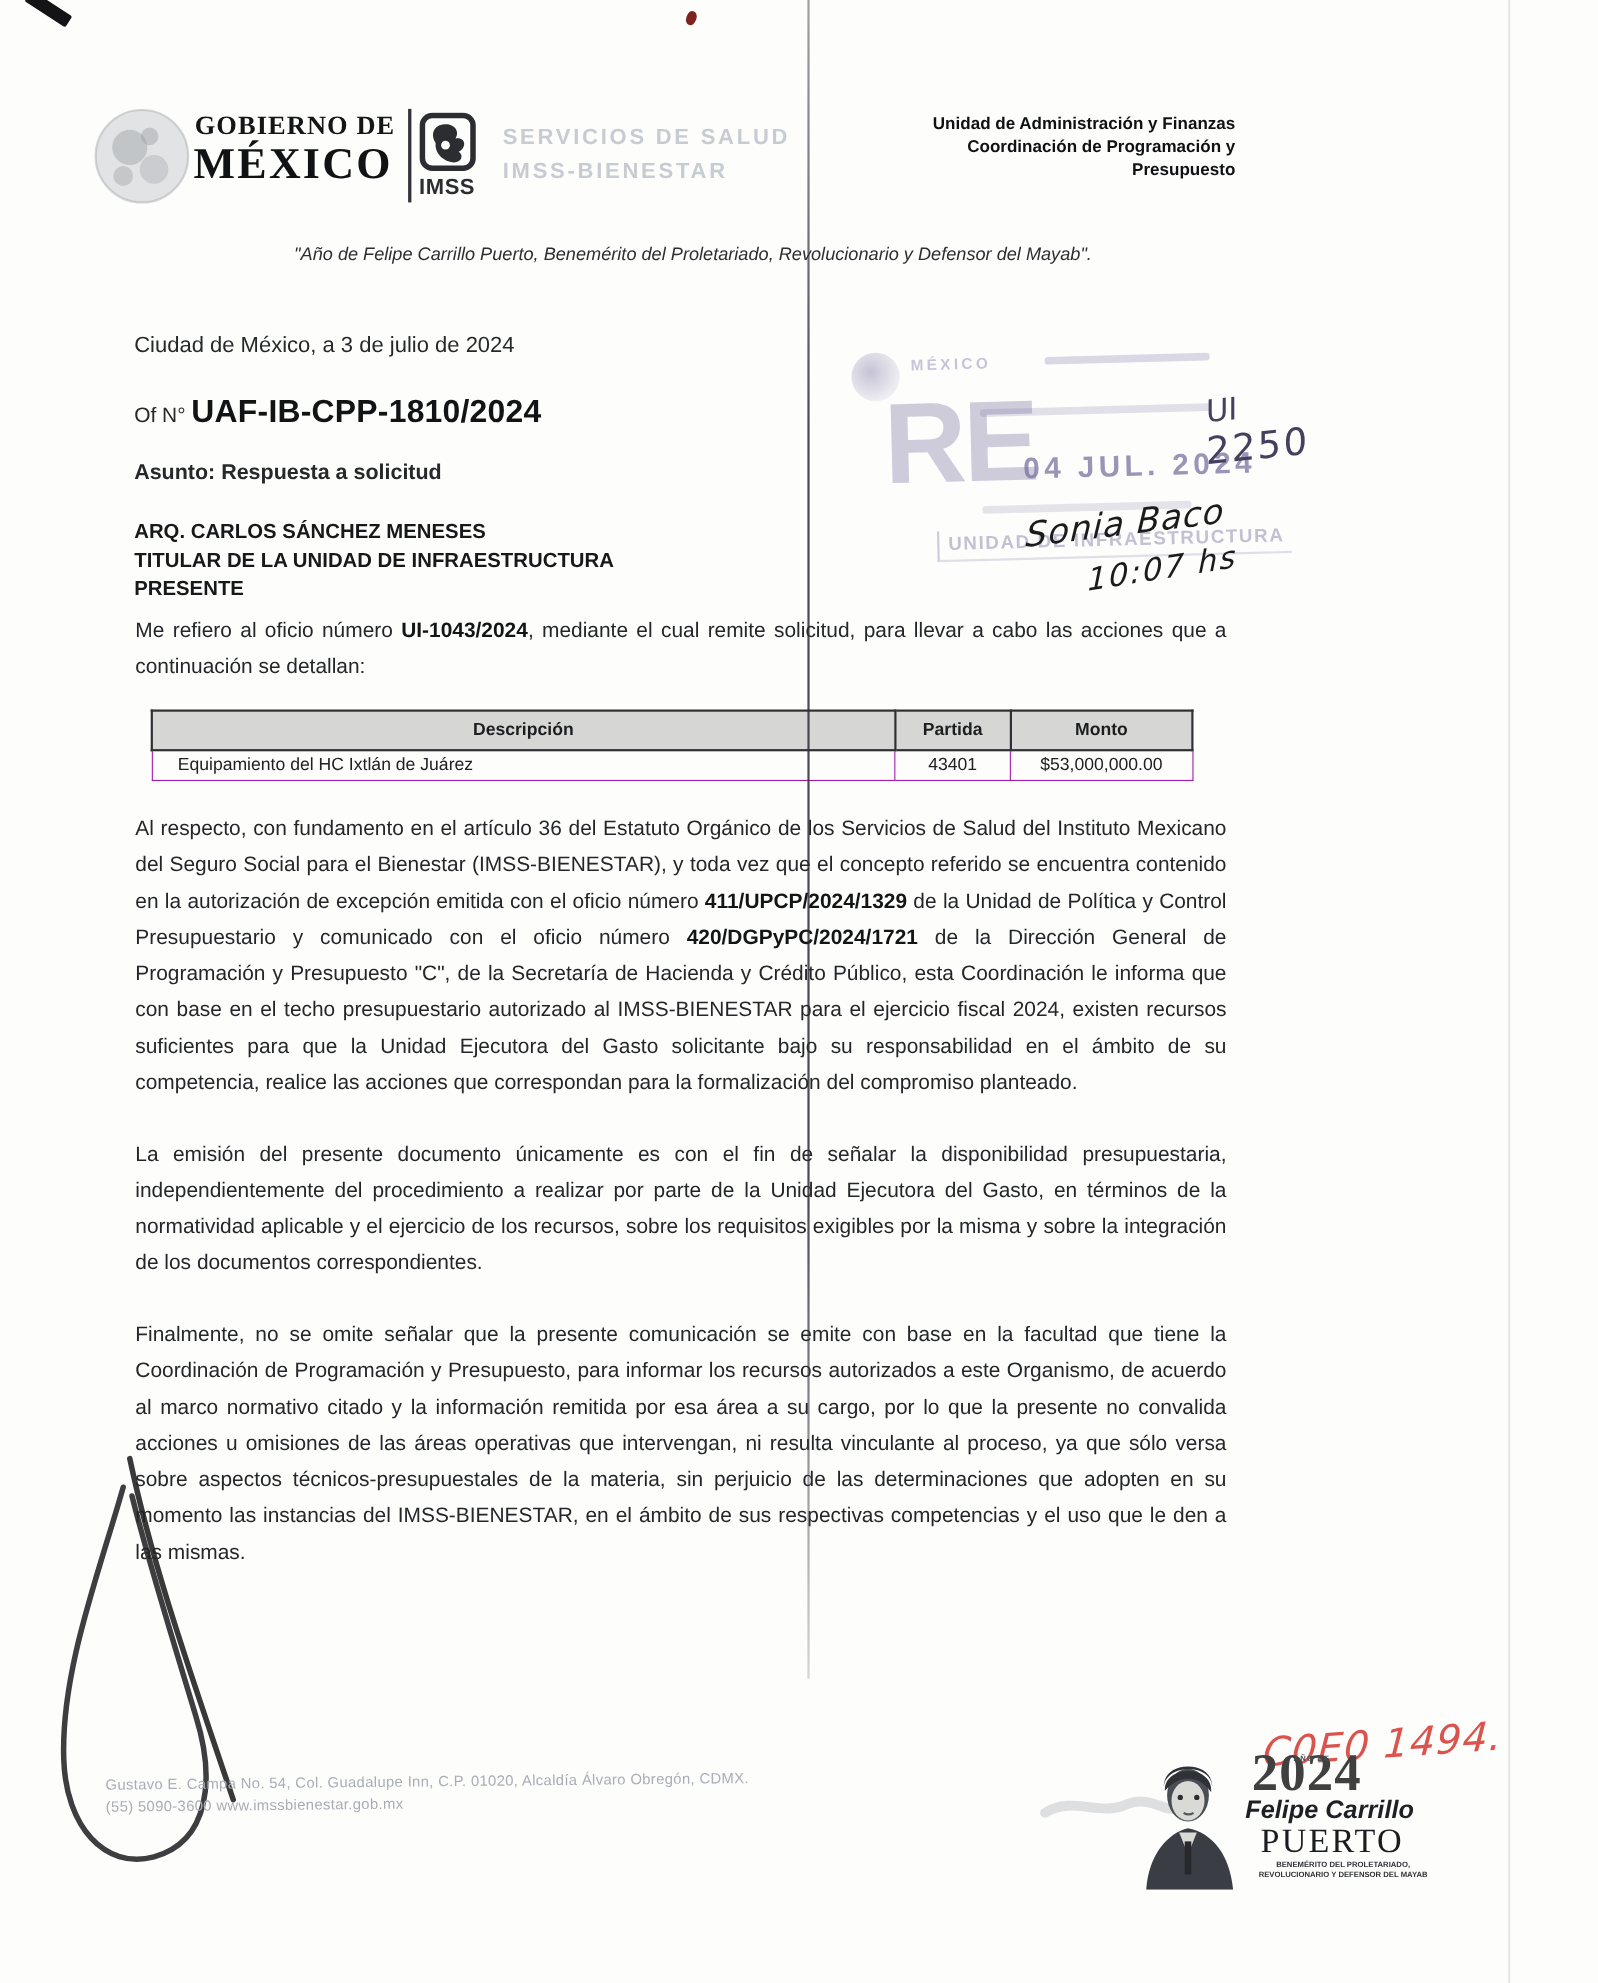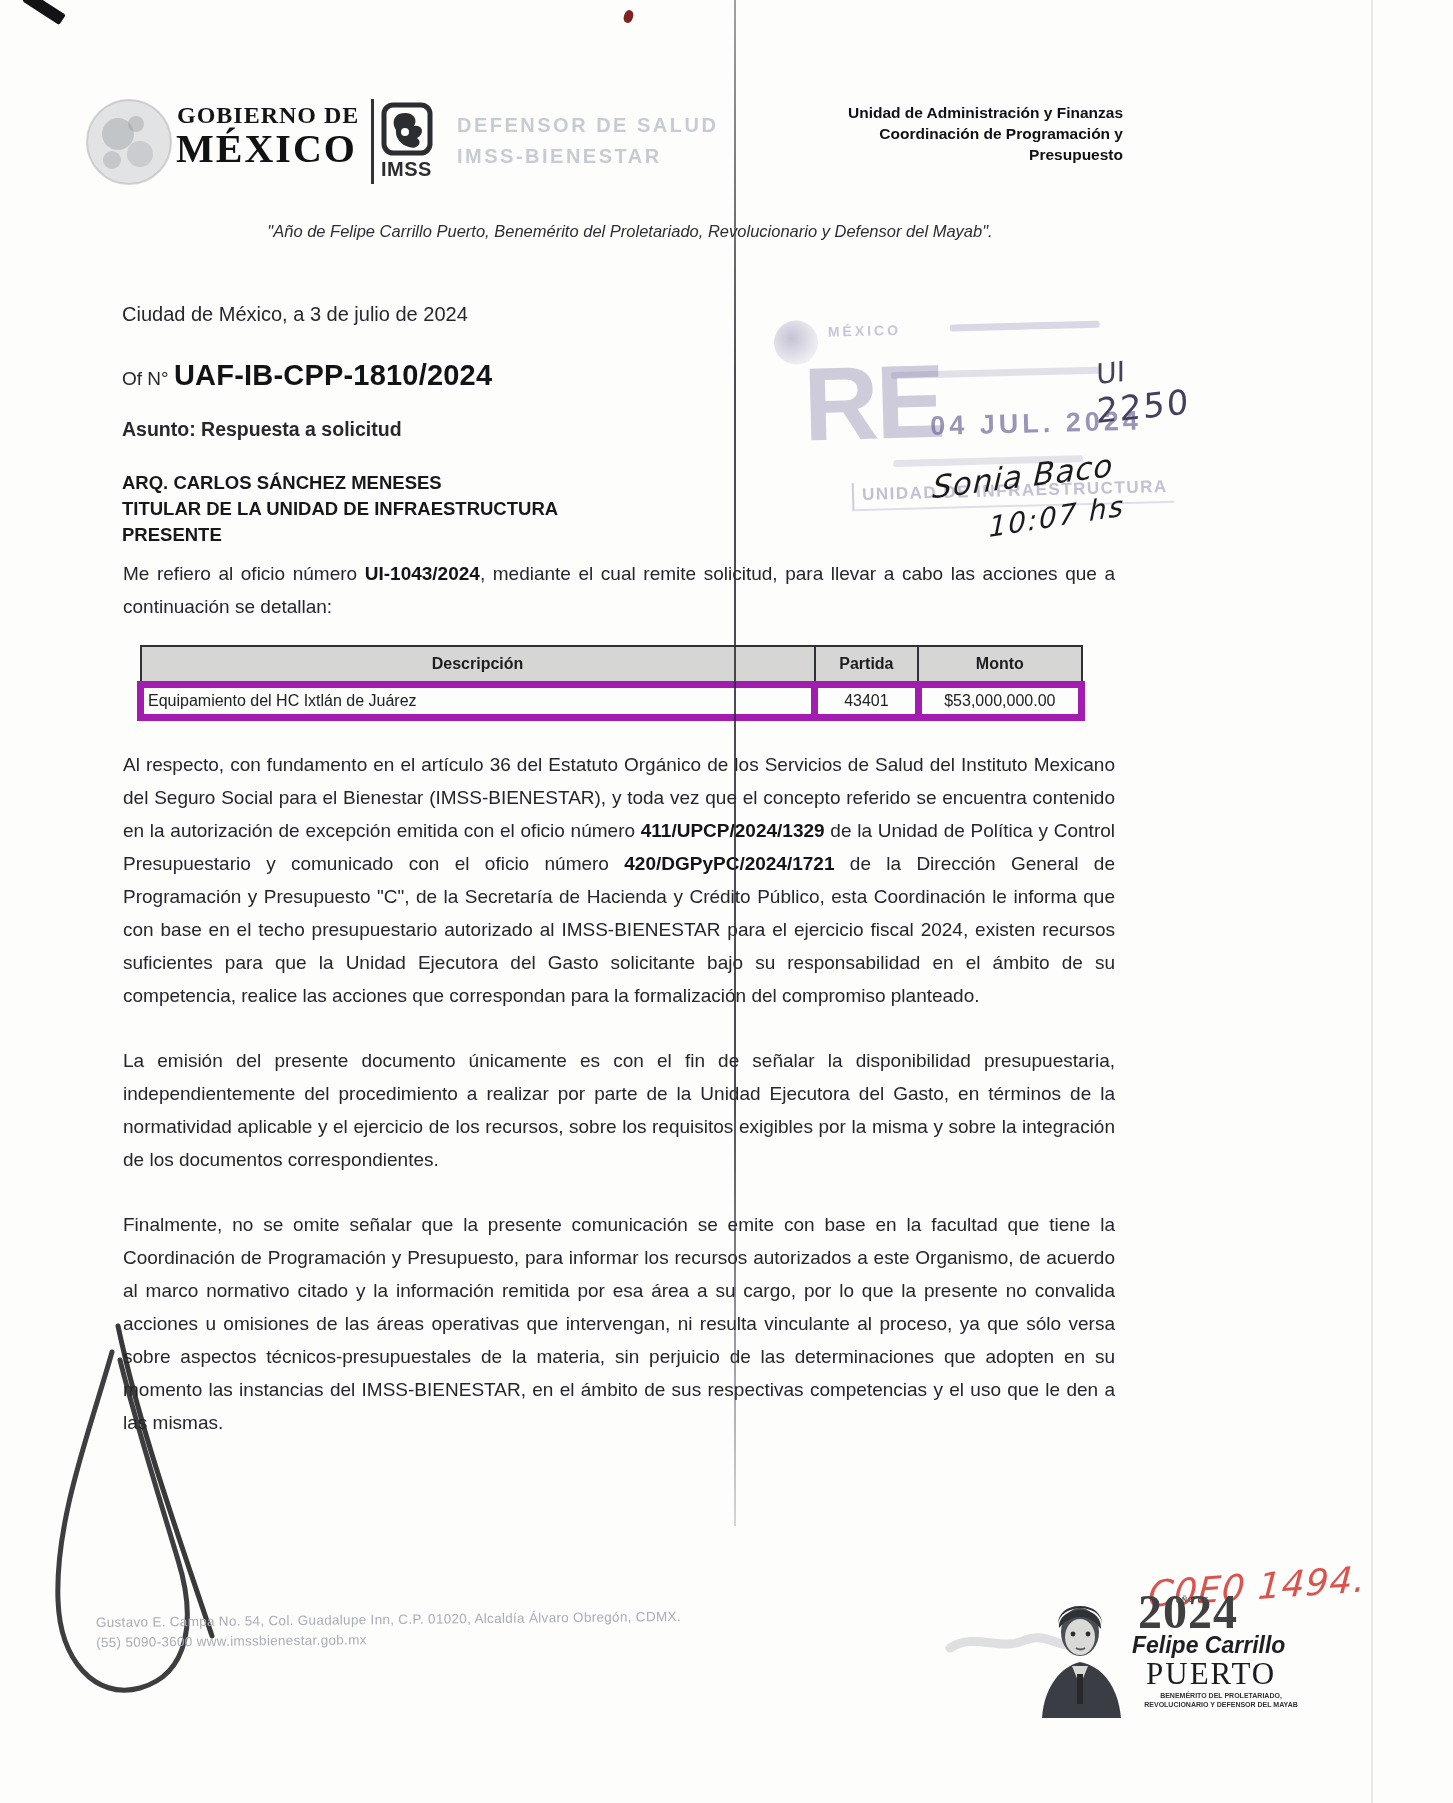--- a/index.html
+++ b/index.html
@@ -29,21 +29,21 @@
   .oficio b{font-size:29px; letter-spacing:.2px; color:#121315;}
   .asunto{position:absolute; left:122px; top:418px; font-size:19.5px; font-weight:bold;}
   .addressee{position:absolute; left:122px; top:470px; font-weight:bold; font-size:18.5px;
     line-height:26px; color:#17181a;}
   .content{position:absolute; left:122px; top:556px; width:994px;}
   .para{margin:1px; text-align:justify; font-size:19px; line-height:33px; color:#242629;}
   .para b{color:#131416;} .gap-m{margin-top:27px;} .gap-l{margin-top:32px;}
   table.amounts{border-collapse:collapse; margin:22px 0 0 15px; width:948px; font-size:16px;}
   table.amounts th{border:2px solid #303134; background:#d6d6d5; font-weight:bold;
     padding:8px 6px; color:#1c1d1f;}
-  table.amounts td{border:7px solid #a21caf; padding:4px 4px; color:#202124;}
+  table.amounts td{border:1px solid #a21caf; padding:4px 23px; color:#202124;}
   .td-center{text-align:center;}
   
   .footer{position:absolute; left:96px; top:1610px; font-size:13.5px; line-height:20px;
     color:#a9adb5; transform:rotate(-.6deg); letter-spacing:.3px;}
   
   .emblem{position:absolute; left:1028px; top:1588px; width:300px; height:140px;}
   .emblem-portrait{position:absolute; left:0; top:2px;}
   .emblem-year{position:absolute; left:110px; top:-4px; font-family:"Liberation Serif",serif;
     font-weight:bold; font-size:48px; letter-spacing:1px; color:#404040;}
   .emblem-anode{position:absolute; left:148px; top:8px; font-size:7px; font-weight:bold;
@@ -110,21 +110,21 @@
   <div class="hdr-divider"></div>
   <div class="imss-logo">
     <svg width="52" height="54" viewBox="0 0 52 54">
       <rect x="3" y="3" width="46" height="48" rx="9" fill="none" stroke="#2c2d30" stroke-width="5"></rect>
       <path d="M18,12 C30,8 38,16 33,24 C42,22 44,32 36,36 C42,40 37,48 28,45 C20,43 14,36 15,28 C11,22 12,15 18,12 Z" fill="#2c2d30"></path>
       <circle cx="24" cy="30" r="4" fill="#fdfdfc"></circle>
     </svg>
     <div class="imss-word">IMSS</div>
   </div>
   <div class="servicios">
-    <div>DEFENSOR DE SALUD</div>
+    <div>SERVICIOS DE SALUD</div>
     <div>IMSS-BIENESTAR</div>
   </div>
   <div class="hdr-right">
     <div>Unidad de Administración y Finanzas</div>
     <div>Coordinación de Programación y</div>
     <div>Presupuesto</div>
   </div>
 
   <div class="motto">"Año de Felipe Carrillo Puerto, Benemérito del Proletariado, Revolucionario y Defensor del Mayab".</div>
   <div class="dateline">Ciudad de México, a 3 de julio de 2024</div>

